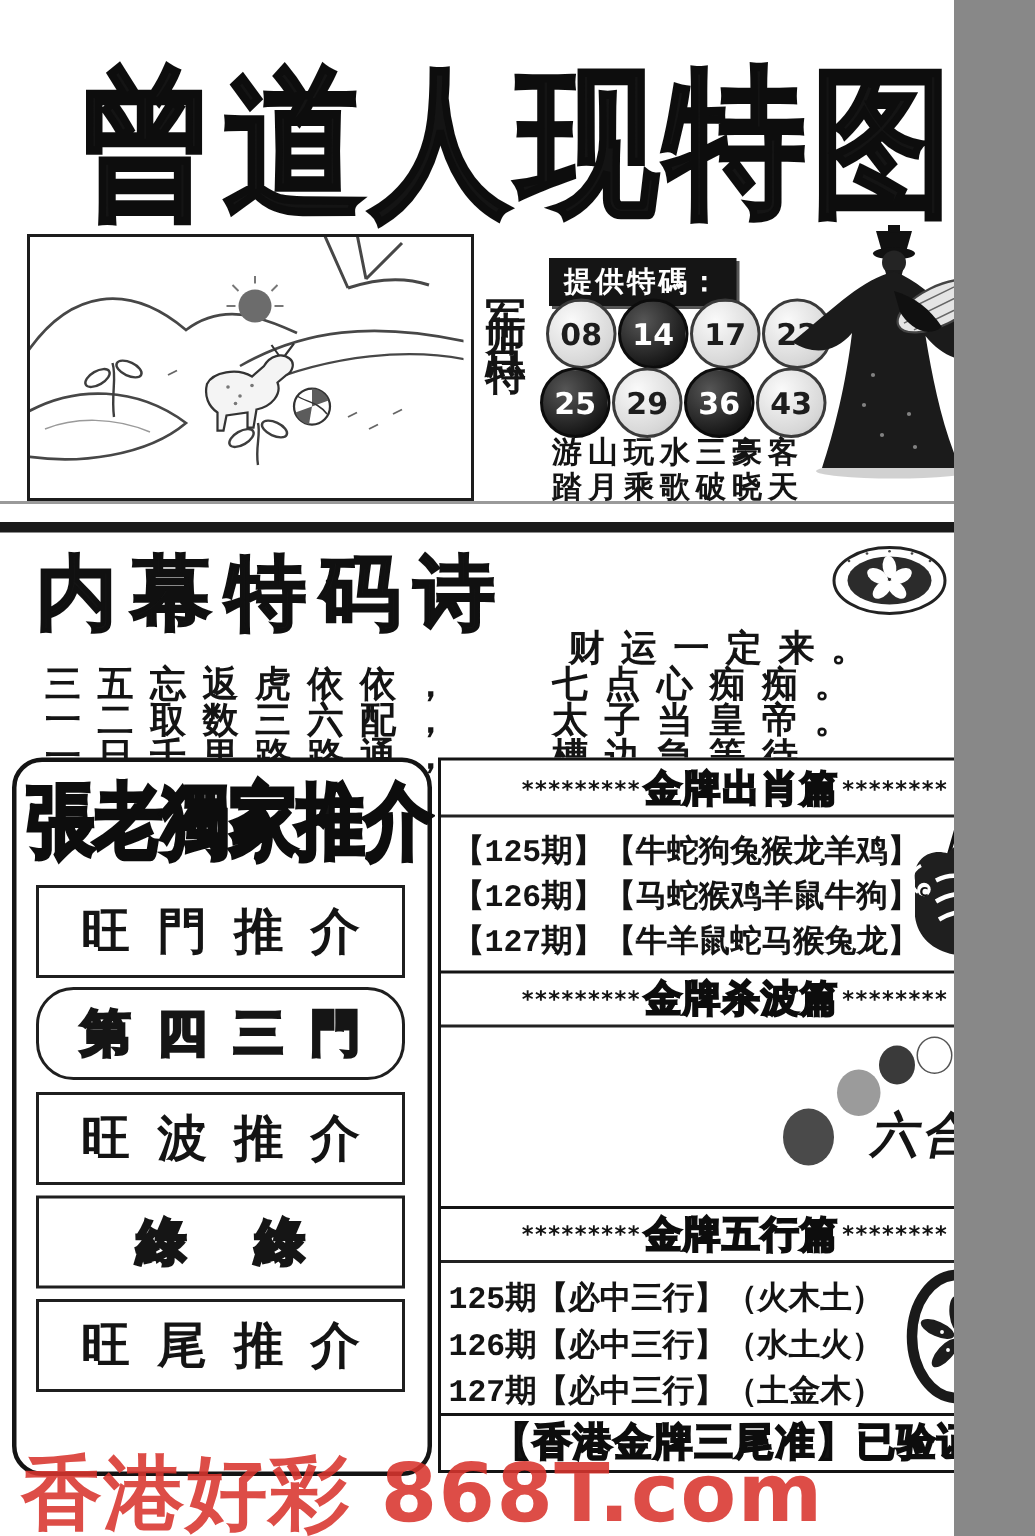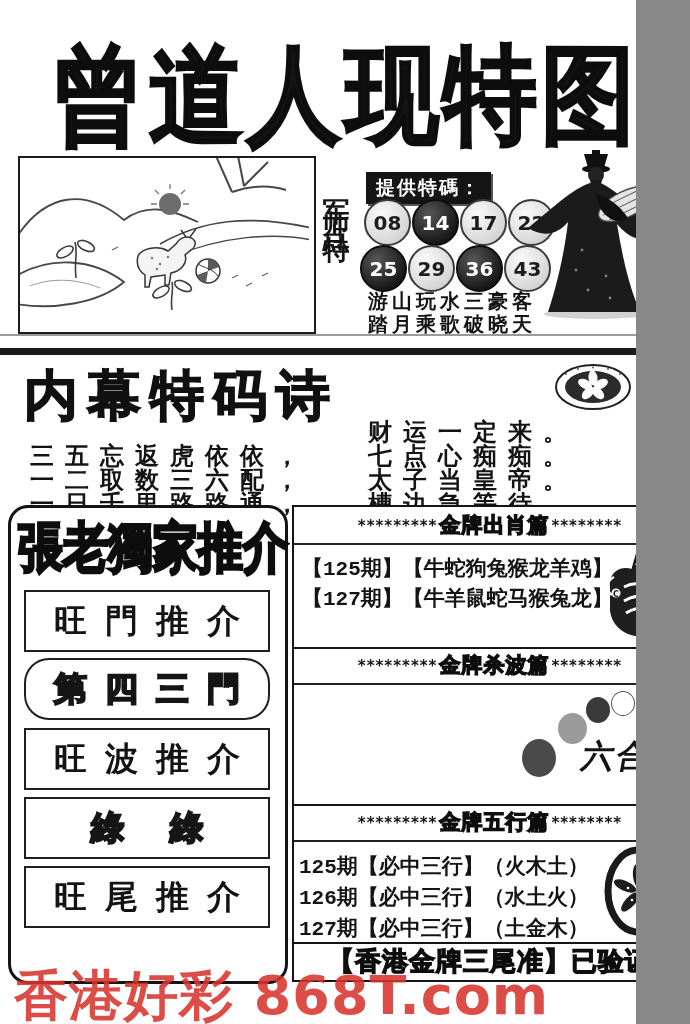--- a/index.html
+++ b/index.html
@@ -50,21 +50,21 @@
     font-family:"DejaVu Serif","Liberation Serif",serif;font-weight:700;font-size:33px;
     letter-spacing:18px;text-indent:18px;white-space:nowrap;}
   .left-row.outline{color:#fff;-webkit-text-stroke:2.2px #151515;font-weight:900;}
   .left-row.num{font-size:40px;letter-spacing:5px;text-indent:5px;}
 
   
   .right-panel{left:292px;top:505px;width:392px;height:473px;border:2.5px solid #141414;background:#fff;}
   .section{position:absolute;left:0;width:100%;border-bottom:2.5px solid #141414;}
   .sec-header{height:36px;display:flex;align-items:center;justify-content:center;border-bottom:2px solid #222;}
   .stars{font-weight:800;font-size:15px;letter-spacing:1px;transform:translateY(1px);}
-  .sec-title{font-family:"DejaVu Serif","Liberation Serif",serif;font-weight:900;font-size:21px;
+  .sec-title{font-family:"DejaVu Serif","Liberation Serif",serif;font-weight:900;font-size:25px;
     letter-spacing:1px;margin:0 2px;-webkit-text-stroke:1.4px #0d0d0d;white-space:nowrap;}
   .sec-rows{position:absolute;font-family:Liberation Mono, monospace;font-weight:800;white-space:nowrap;}
   .s1-rows{left:8px;top:48px;font-size:21px;line-height:30px;}
   .s2-rows{left:20px;top:52px;font-size:22px;line-height:29px;letter-spacing:2px;}
   .s3-rows{left:5px;top:48px;font-size:21px;line-height:31px;}
   .liuhecai{left:288px;top:88px;font-family:"DejaVu Serif","Liberation Serif",serif;
     font-weight:900;font-size:32px;letter-spacing:3px;transform:skewX(-10deg);white-space:nowrap;}
   .trail-ball{position:absolute;border-radius:50%;}
   .footer-line{position:absolute;left:0;top:435px;width:100%;height:38px;display:flex;align-items:center;justify-content:center;
     font-family:"DejaVu Serif","Liberation Serif",serif;font-weight:900;font-size:26px;
@@ -196,21 +196,21 @@
       <g fill="#444">
           <circle cx="12" cy="10" r="0.9"></circle>
           <circle cx="24" cy="5" r="0.9"></circle>
           <circle cx="39" cy="3.5" r="0.9"></circle>
           <circle cx="54" cy="5" r="0.9"></circle>
           <circle cx="66" cy="10" r="0.9"></circle>
         </g>
     </svg>
   </div>
 
-  <div class="abs poem-line-r" style="top:416px;">财运一定来。</div>
+  <div class="abs poem-line-r" style="top:416px;margin-left:11px;">财运一定来。</div>
   <div class="abs poem-line-l" style="top:440px;">三五忘返虎依依，</div>
   <div class="abs poem-line-r" style="top:440px;">七点心痴痴。</div>
   <div class="abs poem-line-l" style="top:464px;">一二取数三六配，</div>
   <div class="abs poem-line-r" style="top:464px;">太子当皇帝。</div>
   <div class="abs poem-line-l" style="top:488px;">一日千里路路通，</div>
   <div class="abs poem-line-r" style="top:488px;">槽边急等待。</div>
 
   <div class="abs left-panel"></div>
   <div class="abs left-header">張老獨家推介</div>
   <div class="abs left-row" style="top:590px;">旺門推介</div>
@@ -222,20 +222,21 @@
   <div class="abs right-panel">
 
     <div class="section" style="top:0;height:140px;">
       <div class="sec-header">
         <span class="stars">*********</span>
         <span class="sec-title">金牌出肖篇</span>
         <span class="stars">********</span>
       </div>
       <div class="sec-rows s1-rows">
         <div>【125期】【牛蛇狗兔猴龙羊鸡】</div>
+        <div>【126期】【马蛇猴鸡羊鼠牛狗】</div>
         <div>【127期】【牛羊鼠蛇马猴兔龙】</div>
       </div>
       <div style="position:absolute;right:8px;top:42px;">
         <svg width="76" height="92" viewBox="0 0 76 92">
           <g transform="rotate(16 47 25)">
             <rect x="30" y="2" width="34" height="46" rx="4" fill="#fff" stroke="#111" stroke-width="2.5"></rect>
             <circle cx="40" cy="14" r="2.6" fill="#222"></circle>
               <circle cx="52" cy="22" r="2.6" fill="#222"></circle>
               <circle cx="44" cy="32" r="2.6" fill="#222"></circle>
           </g>

